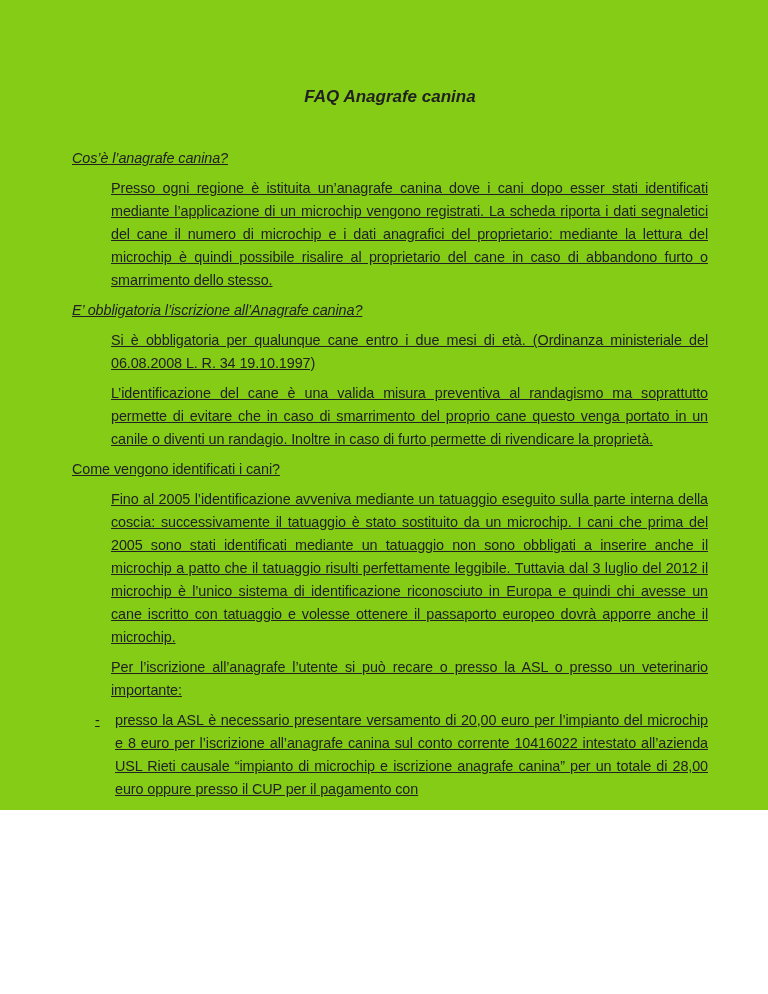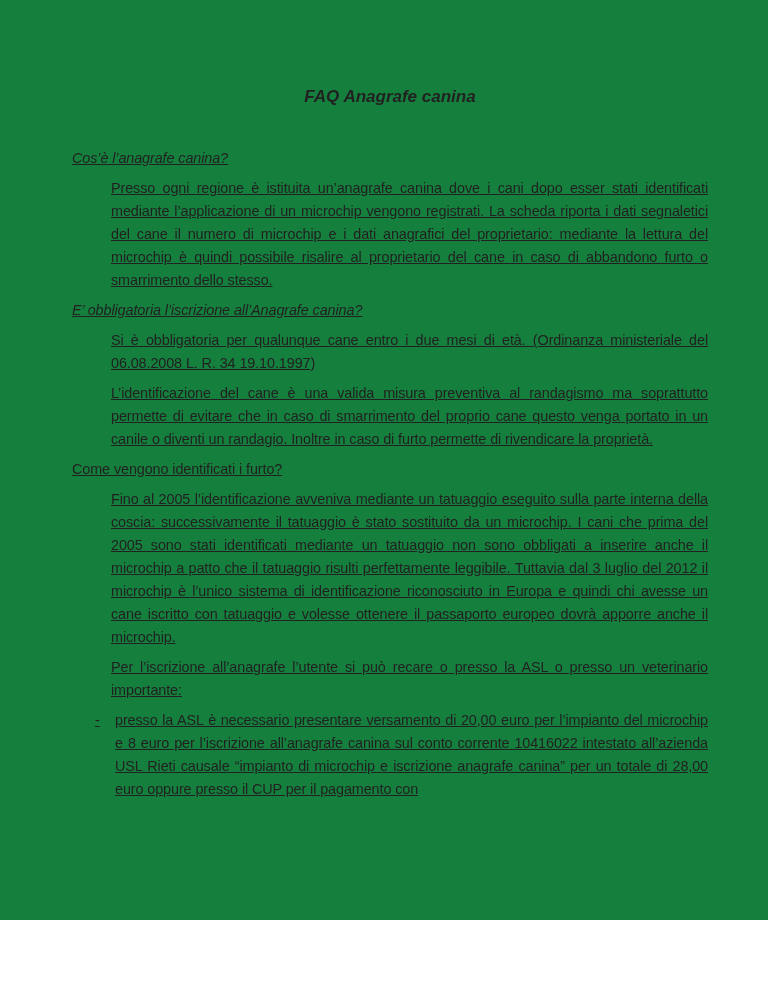--- a/index.html
+++ b/index.html
@@ -11,23 +11,23 @@
   body {
     width: 768px;
     height: 994px;
     overflow: hidden;
     font-family: "Liberation Sans", "DejaVu Sans", sans-serif;
     color: #212121;
   }
   .page {
     box-sizing: border-box;
     width: 768px;
-    height: 920px;
+    height: 810px;
     padding: 86px 60px 0 72px;
-    background: #15803d;
+    background: #84cc16;
   }
   .doc-title {
     font-size: 17px;
     font-weight: bold;
     font-style: italic;
     text-align: center;
     line-height: 22px;
     margin: 0 0 39px 0;
     letter-spacing: 0;
   }
@@ -72,21 +72,21 @@
 
   <p class="a">Presso ogni regione è istituita un’anagrafe canina dove i cani dopo esser stati identificati mediante l’applicazione di un microchip vengono registrati. La scheda riporta i dati segnaletici del cane il numero di microchip e i dati anagrafici del proprietario: mediante la lettura del microchip è quindi possibile risalire al proprietario del cane in caso di abbandono furto o smarrimento dello stesso.</p>
 
   <p class="q">E’ obbligatoria l’iscrizione all’Anagrafe canina?</p>
 
   <p class="a">Si è obbligatoria per qualunque cane entro i due mesi di età. (Ordinanza ministeriale del 06.08.2008 L. R. 34 19.10.1997)</p>
 
 
   <p class="a">L’identificazione del cane è una valida misura preventiva al randagismo ma soprattutto permette di evitare che in caso di smarrimento del proprio cane questo venga portato in un canile o diventi un randagio. Inoltre in caso di furto permette di rivendicare la proprietà.</p>
 
-  <p class="q plain">Come vengono identificati i furto?</p>
+  <p class="q plain">Come vengono identificati i cani?</p>
 
   <p class="a">Fino al 2005 l’identificazione avveniva mediante un tatuaggio eseguito sulla parte interna della coscia: successivamente il tatuaggio è stato sostituito da un microchip. I cani che prima del 2005 sono stati identificati mediante un tatuaggio non sono obbligati a inserire anche il microchip a patto che il tatuaggio risulti perfettamente leggibile. Tuttavia dal 3 luglio del 2012 il microchip è l’unico sistema di identificazione riconosciuto in Europa e quindi chi avesse un cane iscritto con tatuaggio e volesse ottenere il passaporto europeo dovrà apporre anche il microchip.</p>
 
 
 
 
   <p class="a">Per l’iscrizione all’anagrafe l’utente si può recare o presso la ASL o presso un veterinario importante:</p>
 
   <div class="bullet">
     <span class="marker">-</span>

